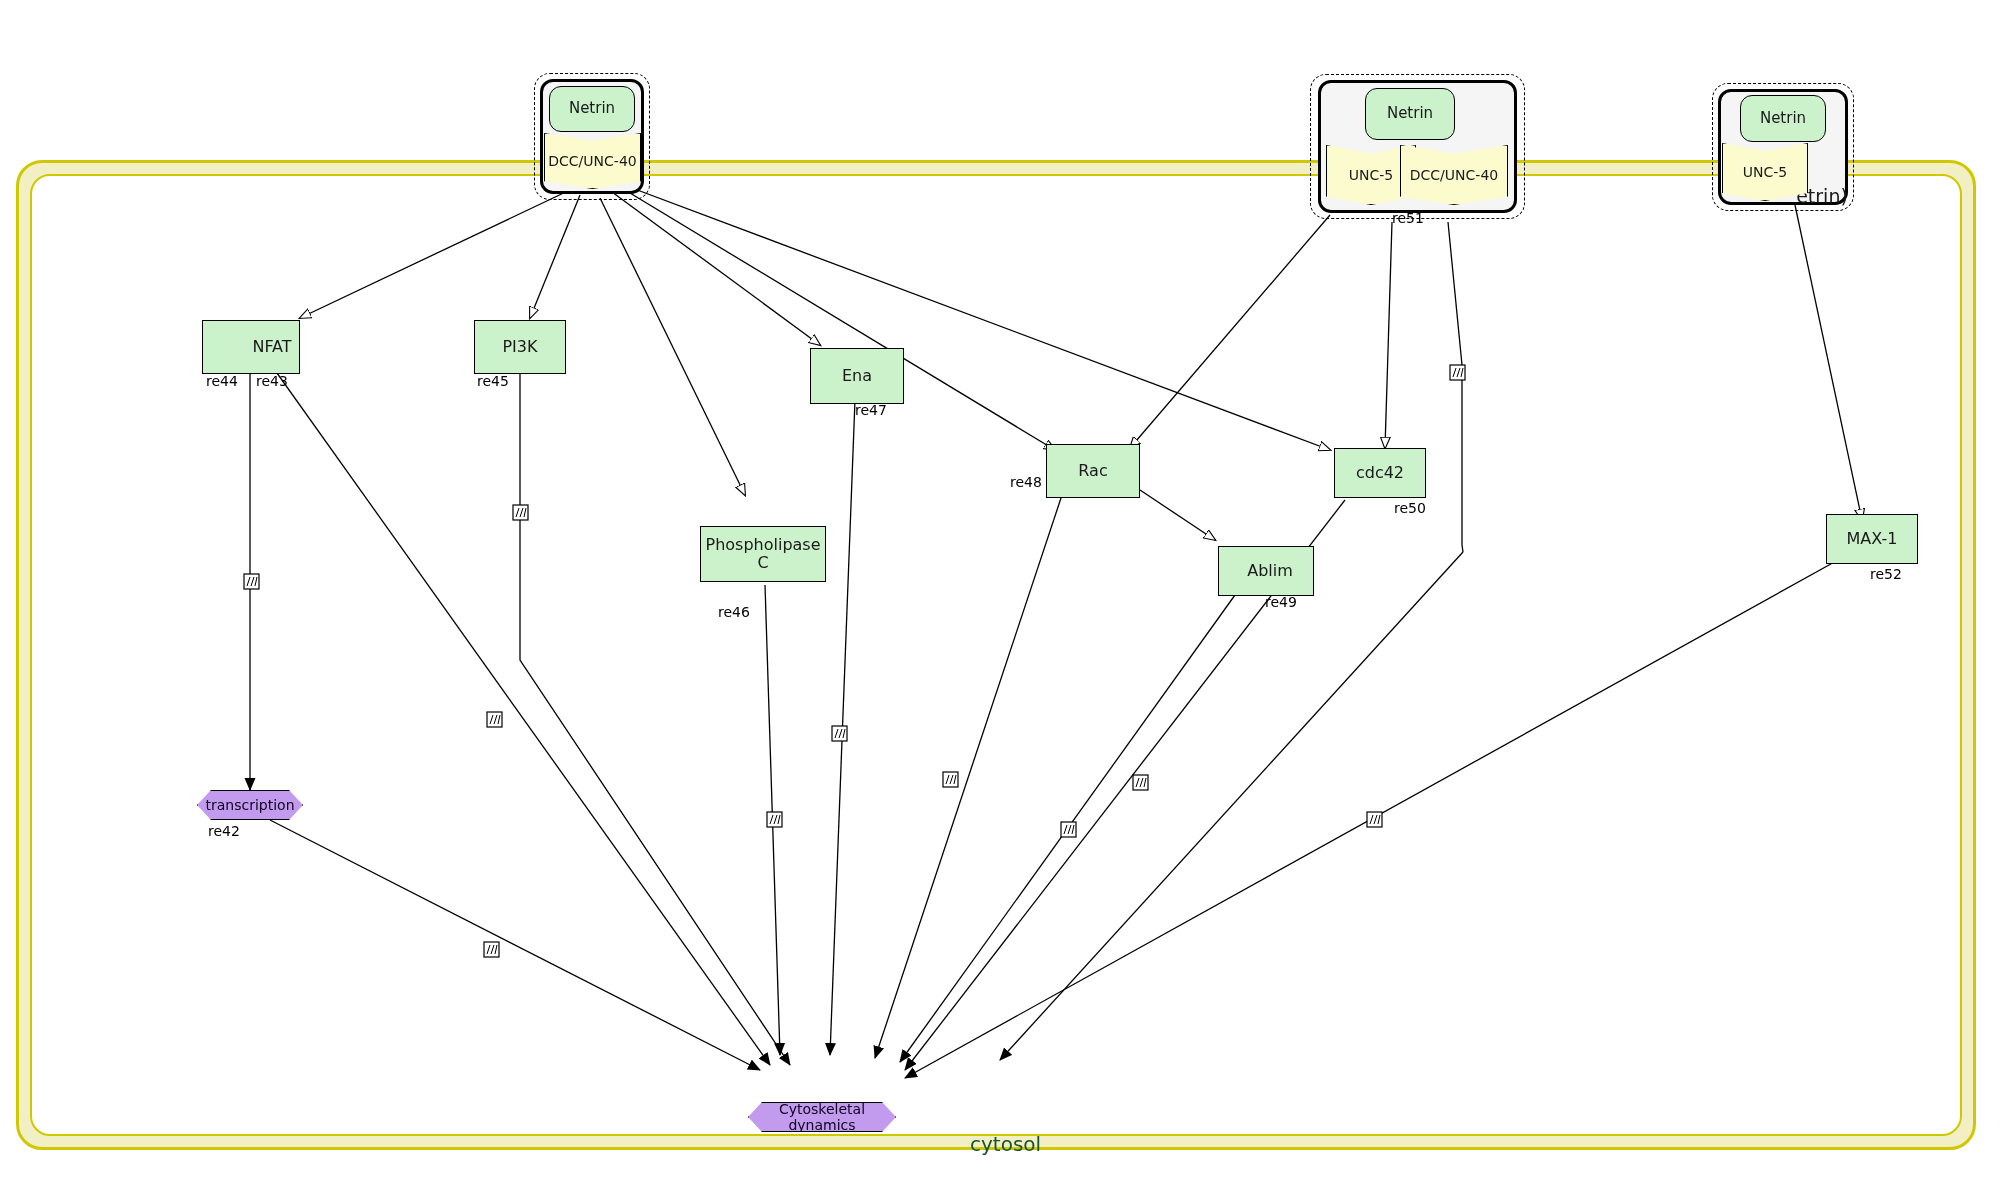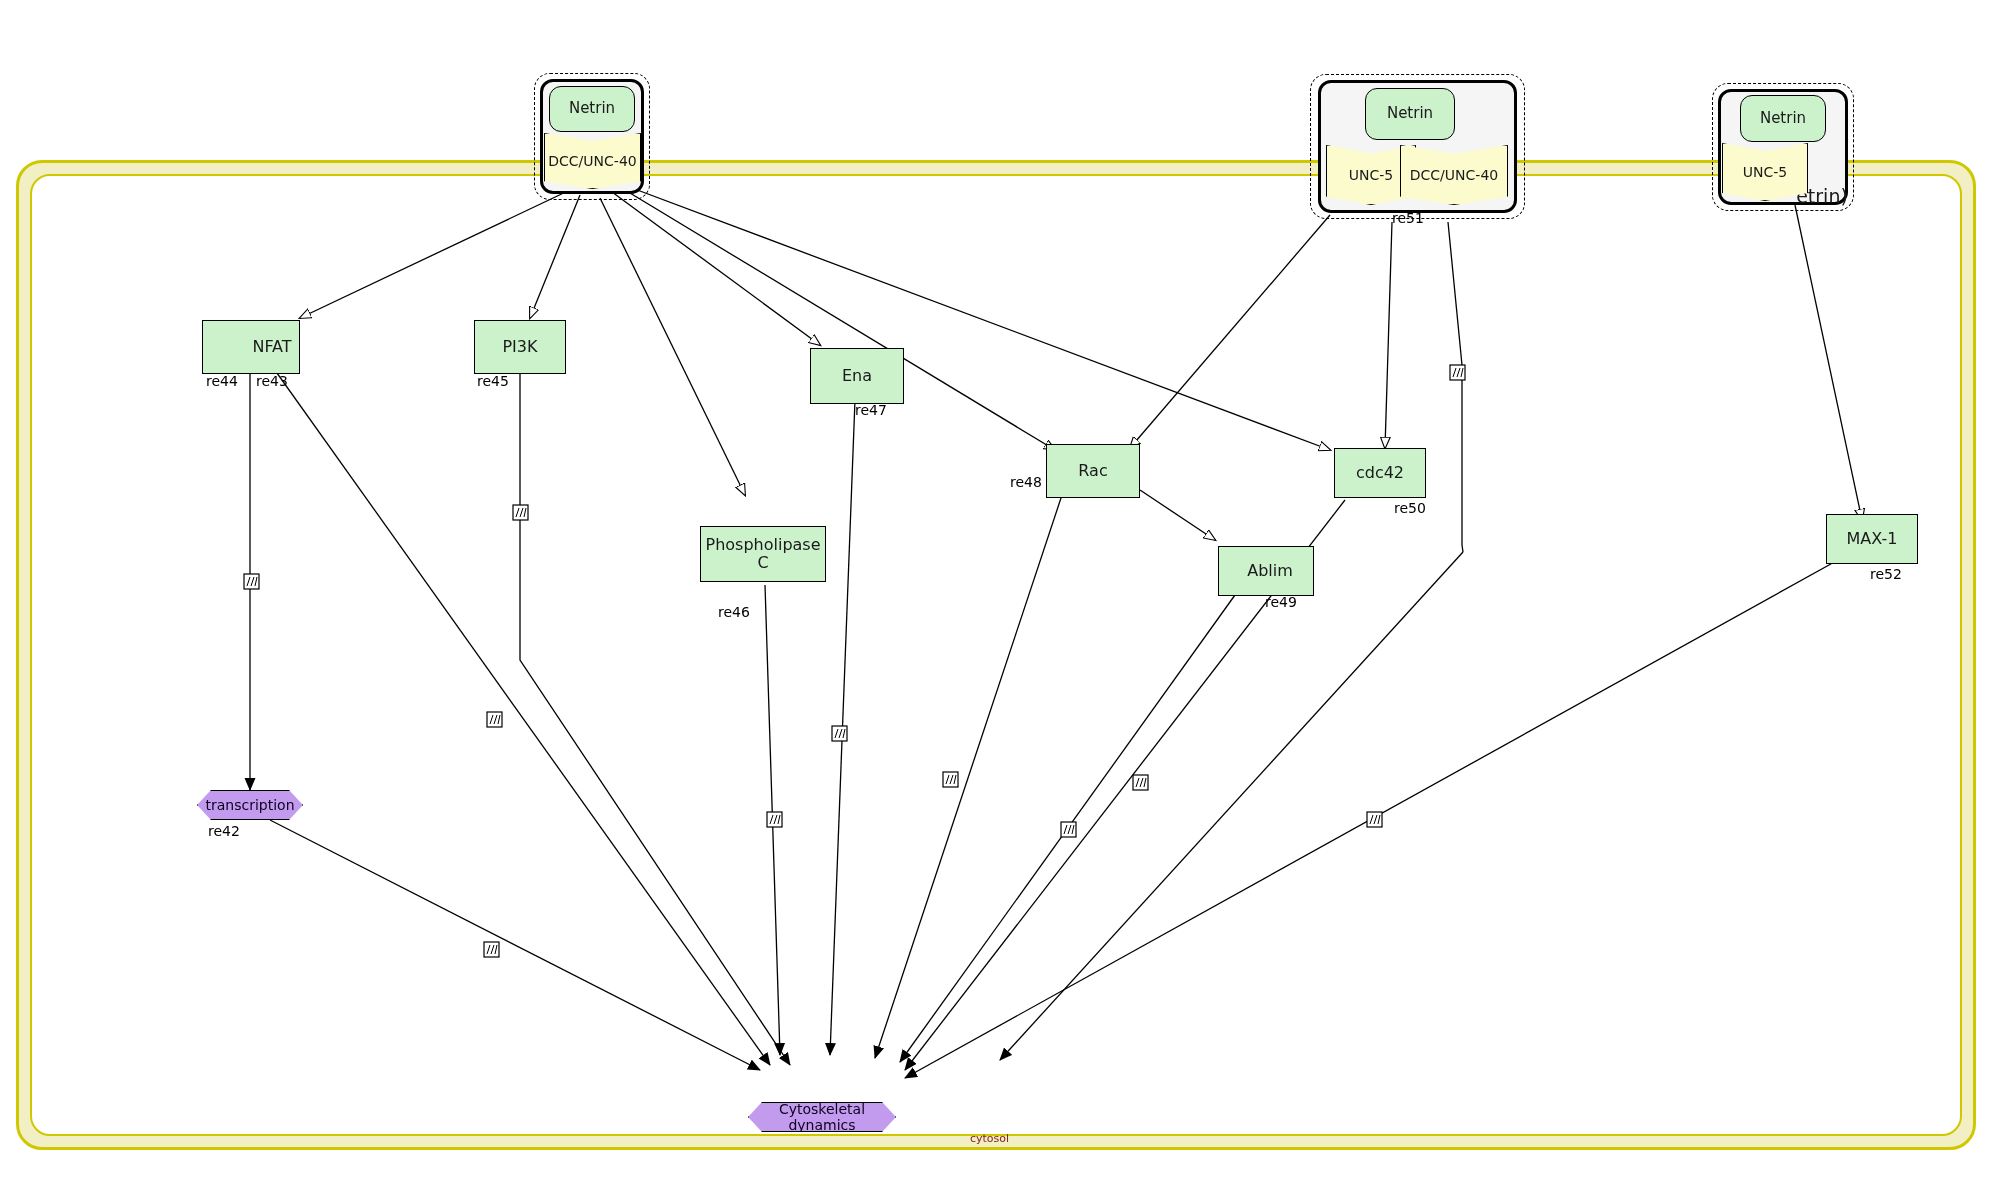--- a/index.html
+++ b/index.html
@@ -37,22 +37,22 @@
   }
   .compartment-inner {
     position: absolute;
     box-sizing: border-box;
     border: 2px solid #cfc800;
     border-radius: 20px;
     background: #ffffff;
   }
   .compartment-label {
     position: absolute;
-    font-size: 11px;
-    color: #7f1d1d;
+    font-size: 20px;
+    color: #14532d;
     white-space: nowrap;
   }
   
   .species {
     position: absolute;
     box-sizing: border-box;
     background: #ccf2cc;
     border: 1.6px solid #000000;
     display: flex;
     align-items: center;

